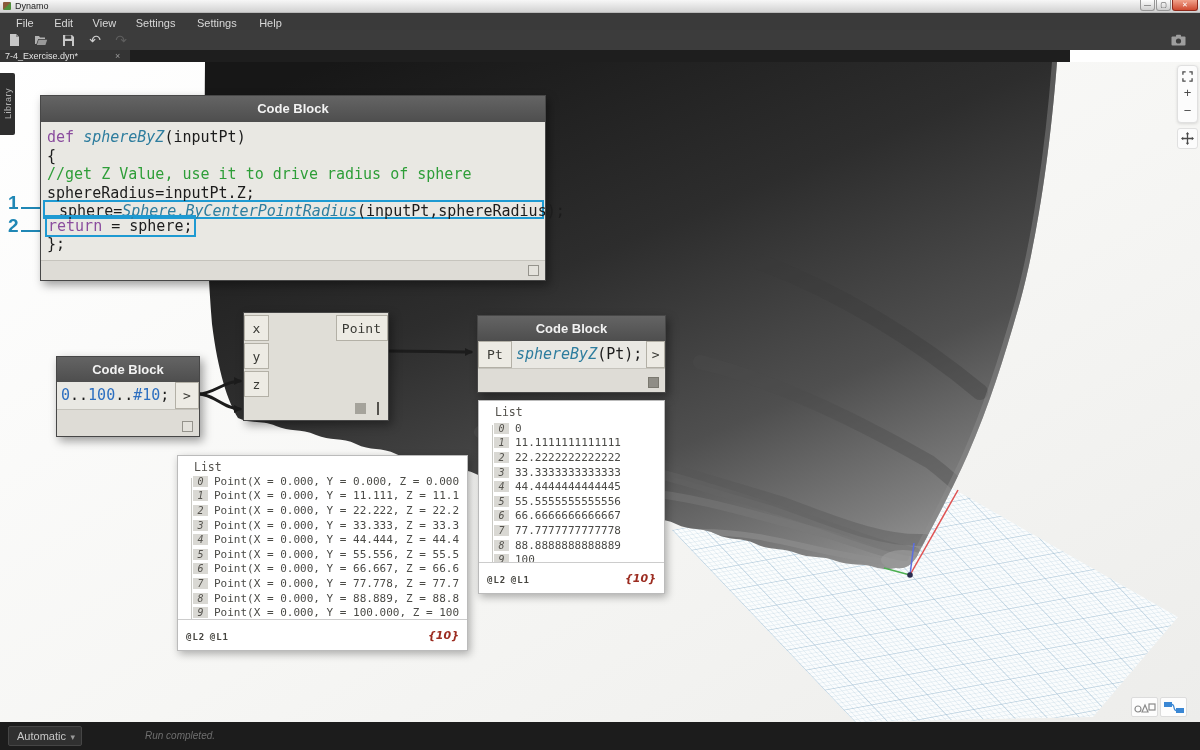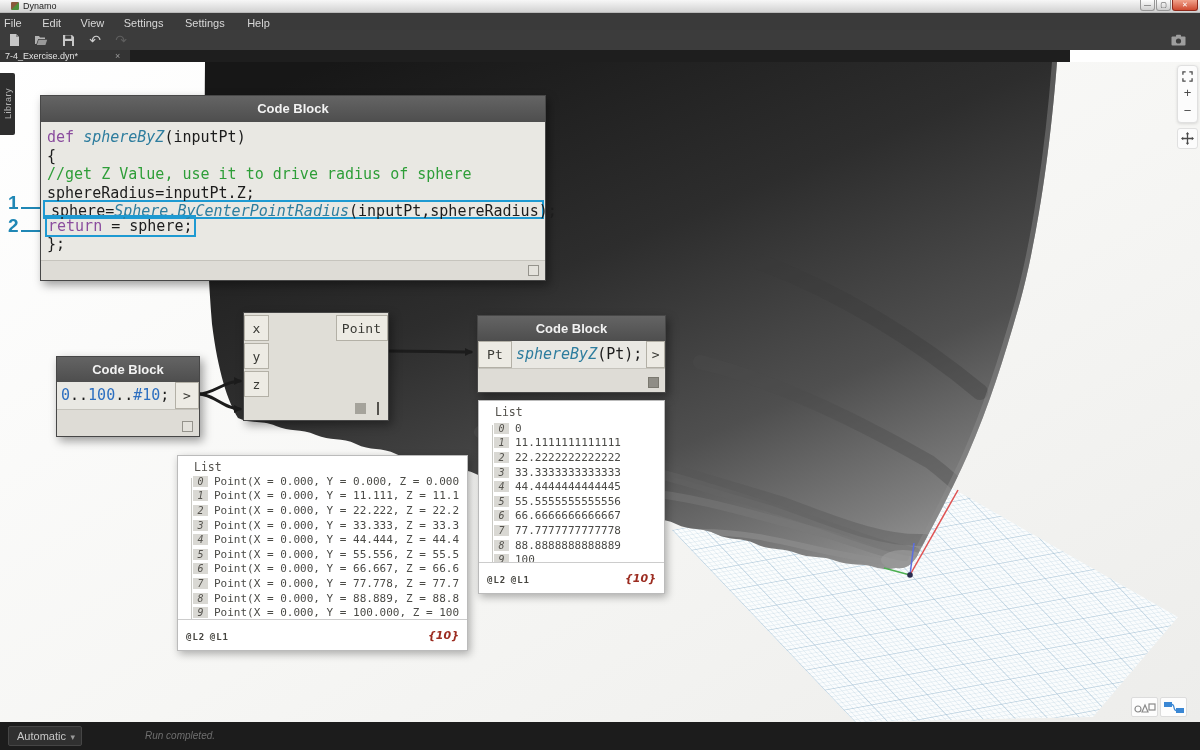--- a/index.html
+++ b/index.html
@@ -1,21 +1,21 @@
 <!DOCTYPE html>
 <html><head>
 <meta charset="utf-8">
 <style>
   html,body{margin:0;padding:0;background:#888;}
   *{box-sizing:border-box;}
   #stage{position:relative;width:1200px;height:750px;overflow:hidden;
          font-family:"Liberation Sans",sans-serif;background:#fff;}
   
   .titlebar{position:absolute;left:0;top:0;width:1200px;height:13px;
-    background:linear-gradient(#f7f7f7,#d2d2d2);display:flex;align-items:center;border-bottom:1px solid #b9b9b9;padding-left:8px;}
+    background:linear-gradient(#f7f7f7,#d2d2d2);display:flex;align-items:center;border-bottom:1px solid #b9b9b9;}
   .app-ico{width:8px;height:8px;margin:0 4px 0 3px;border-radius:1px;
     background:linear-gradient(135deg,#8a5a3a 49%,#4e8f3a 51%);}
   .title-text{font-size:9px;color:#1c1c1c;line-height:13px;}
   .winbtns{position:absolute;right:2px;top:0;display:flex;gap:1px;}
   .winbtn{height:11px;border:1px solid #979797;border-top:none;border-radius:0 0 3px 3px;
     background:linear-gradient(#fdfdfd,#cfcfcf);color:#444;font-size:7px;line-height:9px;text-align:center;}
   .winbtn.min,.winbtn.max{width:15px;}
   .winbtn.close{width:26px;background:linear-gradient(#f1a38c,#ce4a30);border-color:#8e2a1c;color:#fff;}
   .menubar{position:absolute;left:0;top:13px;width:1200px;height:17px;background:#3a3a3a;}
   .menu-item{display:inline-block;color:#d8d8d8;font-size:11px;line-height:17px;cursor:default;}
@@ -31,21 +31,21 @@
   #scene{position:absolute;left:0;top:0;}
   .library-tab{position:absolute;left:0;top:11px;width:15px;height:62px;background:#2e2e2e;
     display:flex;align-items:center;justify-content:center;border-radius:0 2px 2px 0;}
   .library-tab span{writing-mode:vertical-rl;transform:rotate(180deg);font-size:9px;color:#b5b5b5;letter-spacing:.5px;}
   
   .node{position:absolute;border:1px solid #474747;box-shadow:3px 4px 9px rgba(0,0,0,.38);background:#e9e8e3;}
   .node-header{background:linear-gradient(#646464,#4e4e4e);color:#f2f2f2;font-weight:bold;
     font-size:13px;text-align:center;}
   .code-body{background:#e9e8e3;padding:6px 2px 6px 6px;font:15px "DejaVu Sans Mono",monospace;color:#1c1c1c;}
   .code-line{white-space:pre;line-height:18.5px;height:18.5px;}
-  .hl-full{border:2px solid #1e9ad2;margin:-2px -1px -2px -4px;padding-left:6px;}
+  .hl-full{border:2px solid #1e9ad2;margin:-2px -1px -2px -4px;padding-left:14px;}
   .hl-inline{border:2px solid #1e9ad2;margin:-2px;padding:0 1px;display:inline-block;}
   .c-kw{color:#8a4c9e;} .c-fn{color:#2e7d9e;font-style:italic;} .c-cm{color:#2e9e38;} .c-num{color:#2d6fc0;} .c-pl{color:#1c1c1c;}
   .node-footer{background:#dedcd6;border-top:1px solid #c6c4bd;position:relative;}
   .chk{position:absolute;right:6px;bottom:4px;width:11px;height:11px;border:1px solid #95938c;background:#e4e2dc;}
   .chk.filled{background:#8f8d86;border-color:#7a786f;}
   .node-row{display:flex;align-items:stretch;}
   .code-cell{flex:1;padding:2px 4px;font:15px "DejaVu Sans Mono",monospace;white-space:pre;line-height:22px;}
   .port{background:#edebe4;border:1px solid #b3b0a6;color:#3a3a35;
     font:13px "DejaVu Sans Mono",monospace;display:flex;align-items:center;justify-content:center;}
   .out-tab{width:24px;}
@@ -98,21 +98,21 @@
     <div class="app-ico"></div>
     <div class="title-text">Dynamo</div>
     <div class="winbtns">
       <div class="winbtn min">—</div>
       <div class="winbtn max">▢</div>
       <div class="winbtn close">✕</div>
     </div>
   </div>
 
   <div class="menubar">
-    <span class="menu-item" style="margin-left:4px">File</span>
+    <span class="menu-item" style="margin-left:16px">File</span>
     <span class="menu-item" style="margin-left:16px">Edit</span>
     <span class="menu-item" style="margin-left:15px">View</span>
     <span class="menu-item" style="margin-left:15px">Settings</span>
     <span class="menu-item" style="margin-left:17px">Settings</span>
     <span class="menu-item" style="margin-left:18px">Help</span>
   </div>
 
   <div class="toolbar">
     <div class="tbtn" style="left:6px">
       <svg width="12" height="14" viewBox="0 0 12 14">

